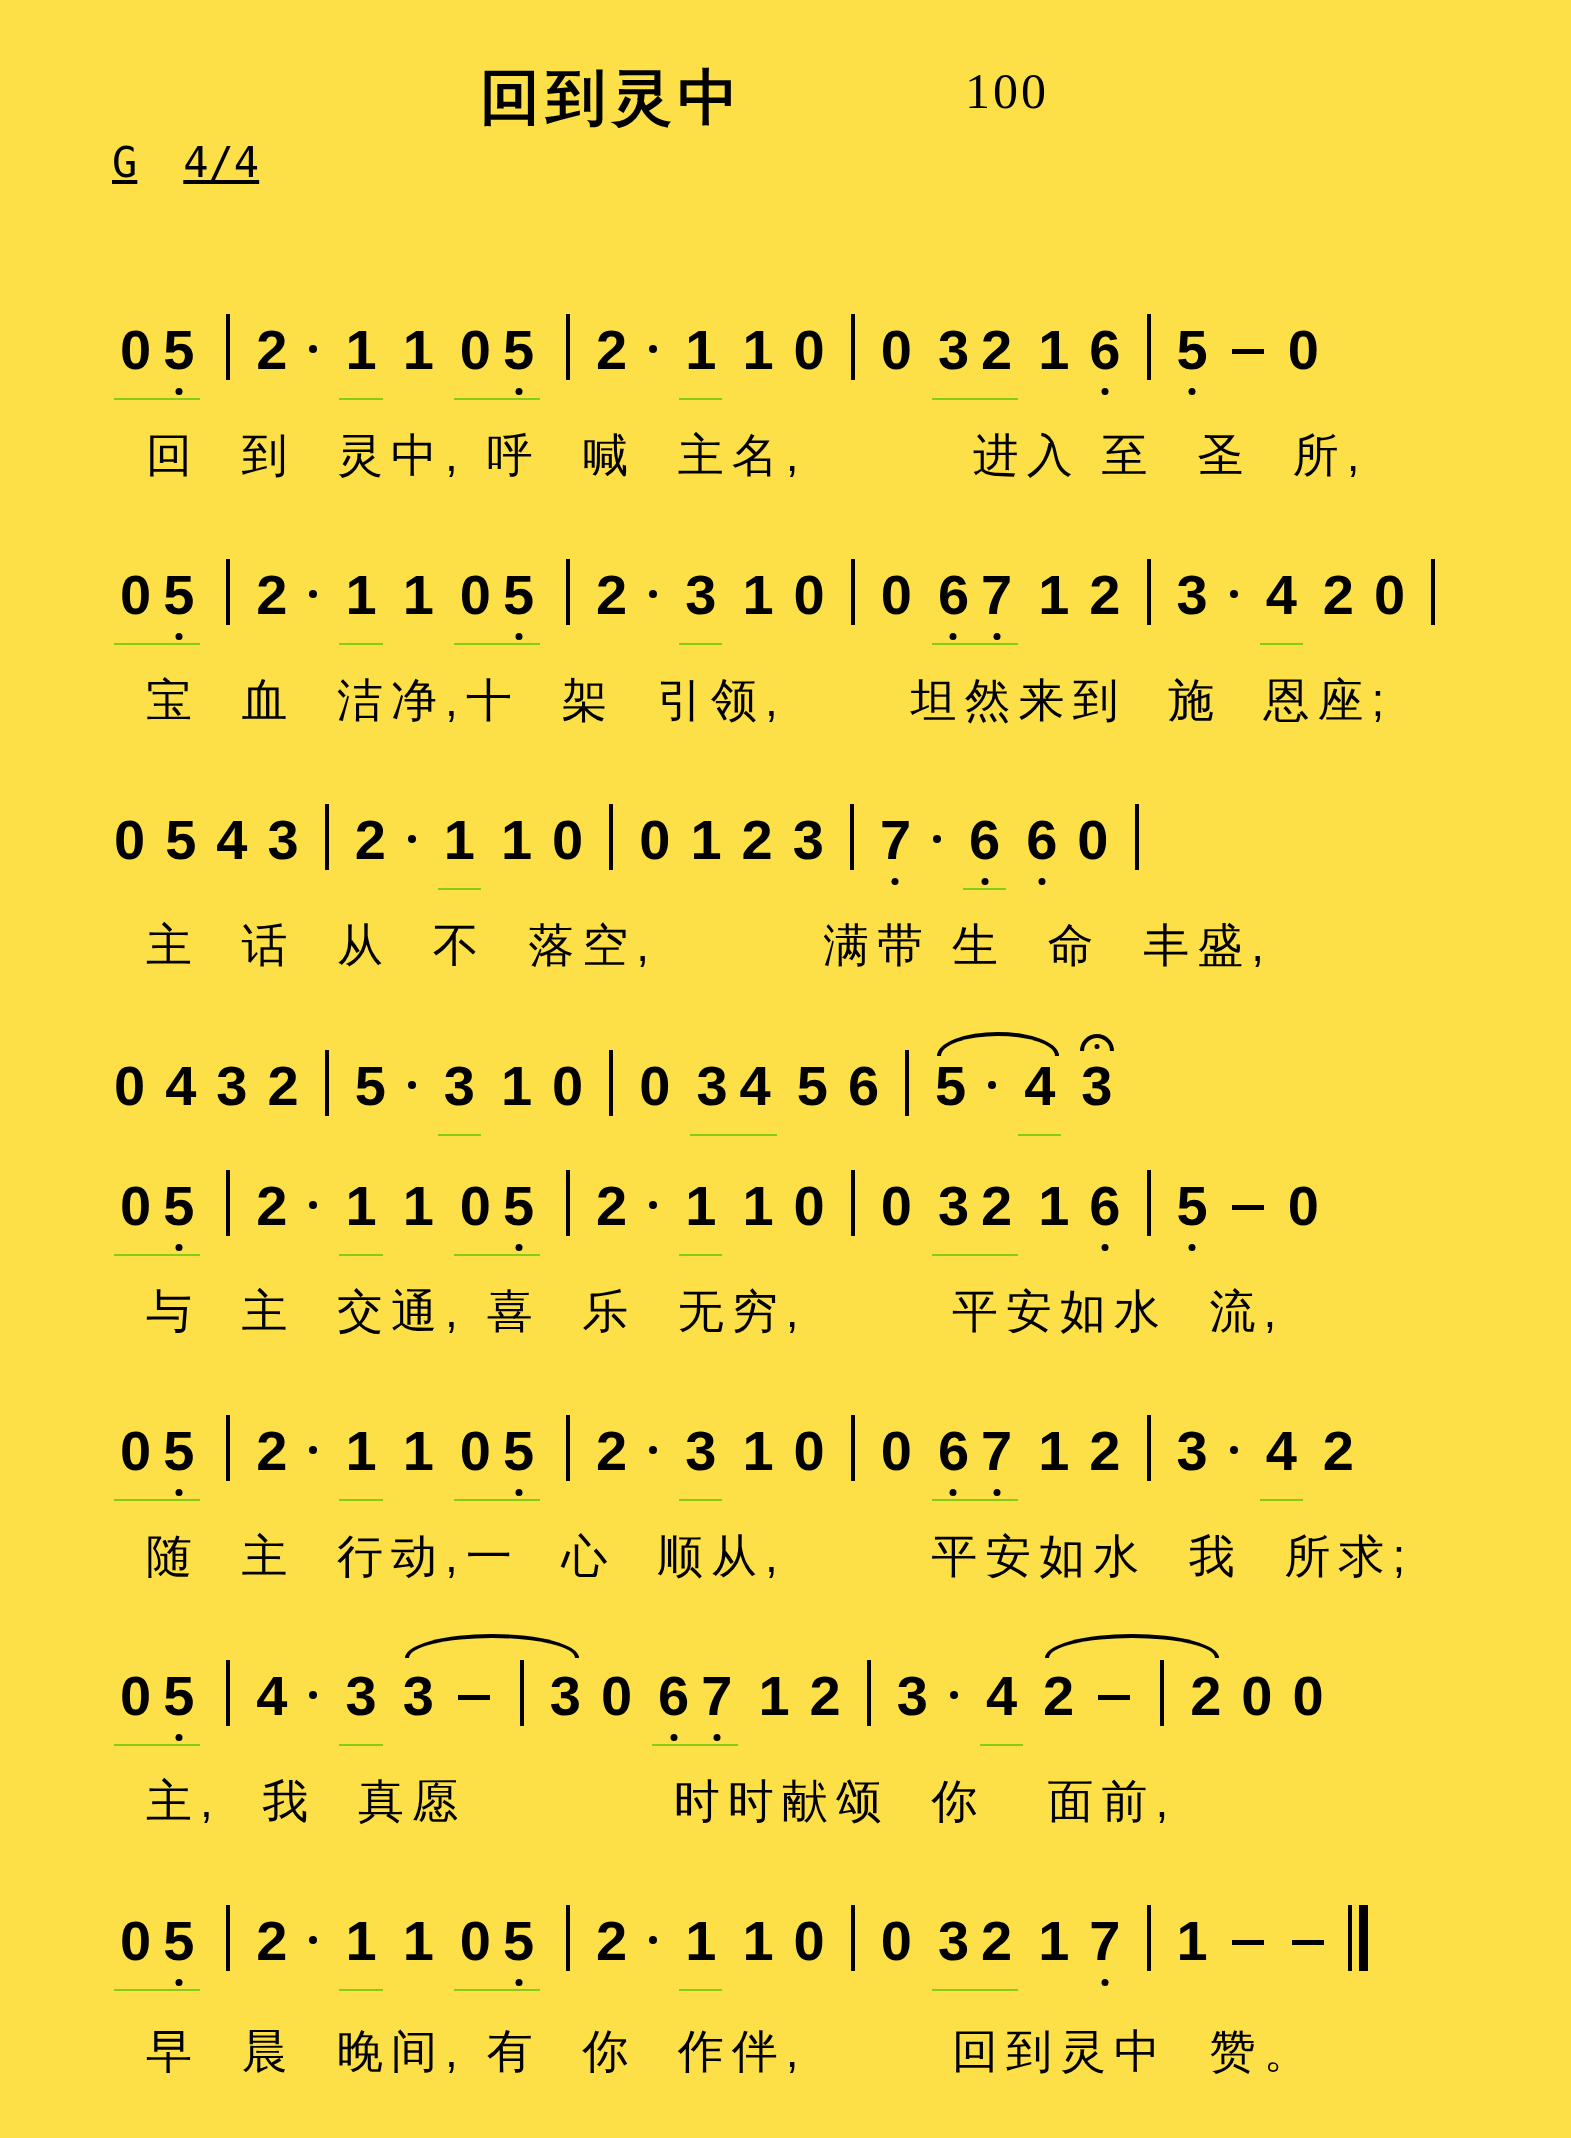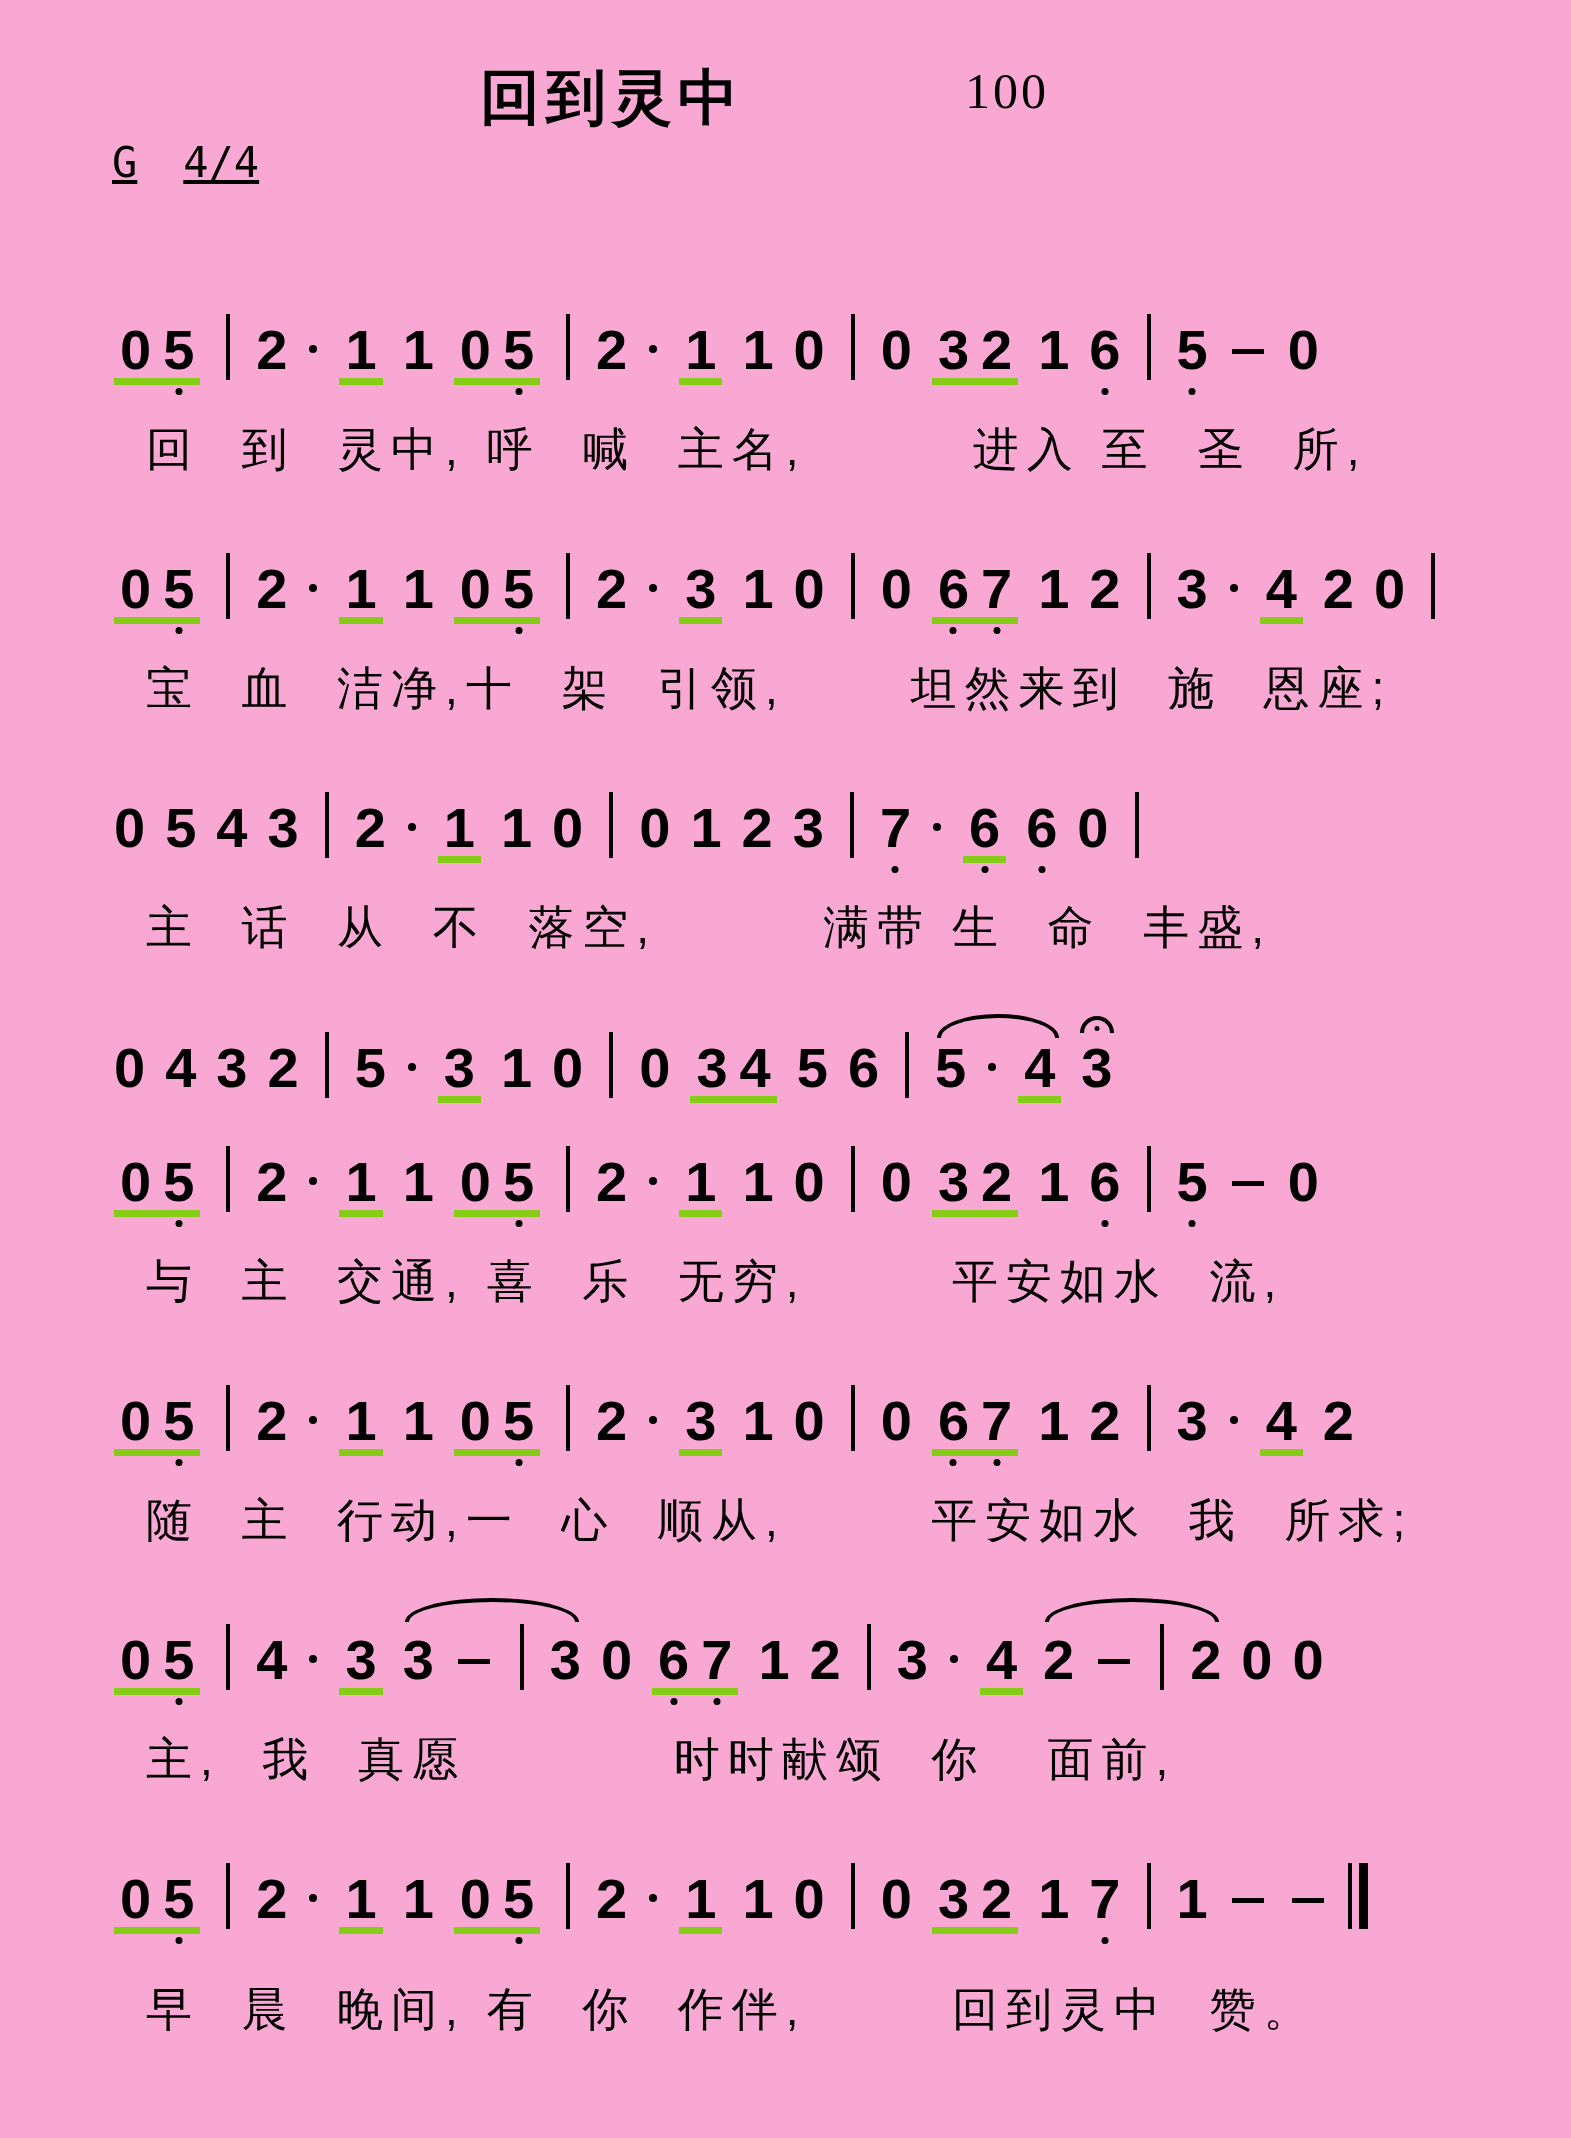--- a/index.html
+++ b/index.html
@@ -1,19 +1,19 @@
 <!DOCTYPE html>
 <html><head>
 <meta charset="utf-8">
 <style>
   html,body{margin:0;padding:0;background:#e8e8e8;}
   .sheet{
     position:relative;
     width:1571px;height:2138px;
-    background:#f9a8d4;
+    background:#fde047;
     color:#000;
     font-family:"Liberation Sans",sans-serif;
     overflow:hidden;
   }
   .title{
     position:absolute;left:480px;top:58px;
     font-size:60px;font-weight:bold;letter-spacing:6px;
     font-family:"Liberation Sans",sans-serif;
   }
   .pagenum{
@@ -34,22 +34,22 @@
     line-height:60px;
     white-space:nowrap;
   }
   .note{
     display:inline-block;position:relative;
     font-size:56px;font-weight:bold;line-height:1;
     margin:0 10px;
   }
   .beam{
     display:inline-block;line-height:1;
-    border-bottom:7px solid #84cc16;
-    padding-bottom:0;
+    border-bottom:2px solid #84cc16;
+    padding-bottom:20px;
     margin:0 10px;
   }
   .beam .note{margin:0 6px;}
   .tie{display:inline-block;position:relative;}
   .tie::before{
     content:"";position:absolute;top:-26px;left:12px;right:12px;height:20px;
     border:4px solid #000;border-bottom:none;
     border-radius:50% 50% 0 0 / 100% 100% 0 0;
   }
   .note.ld::after{

